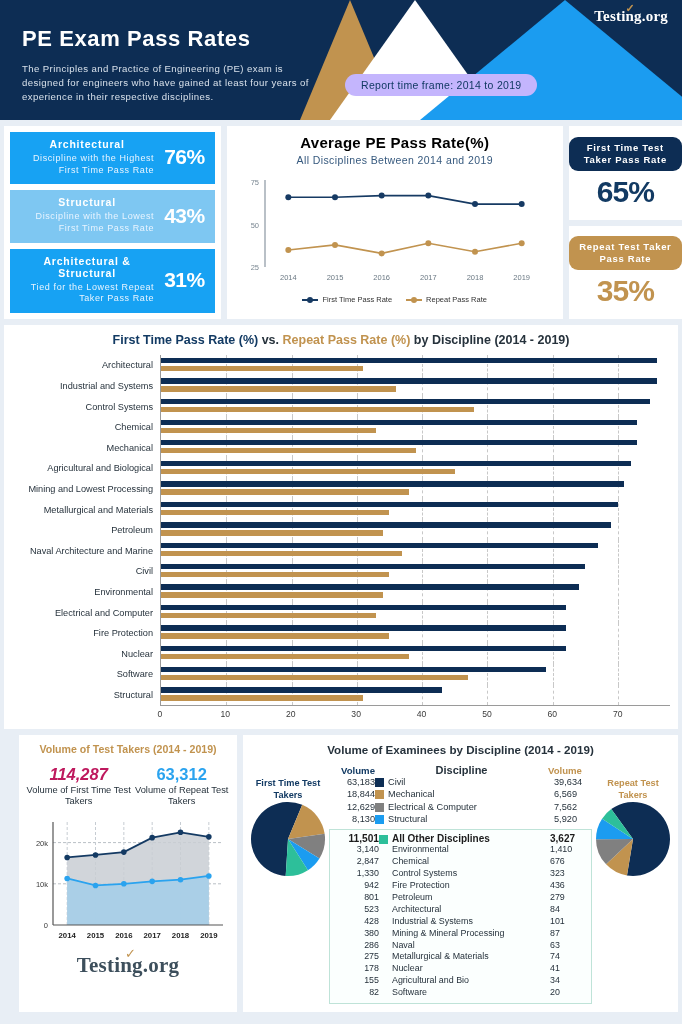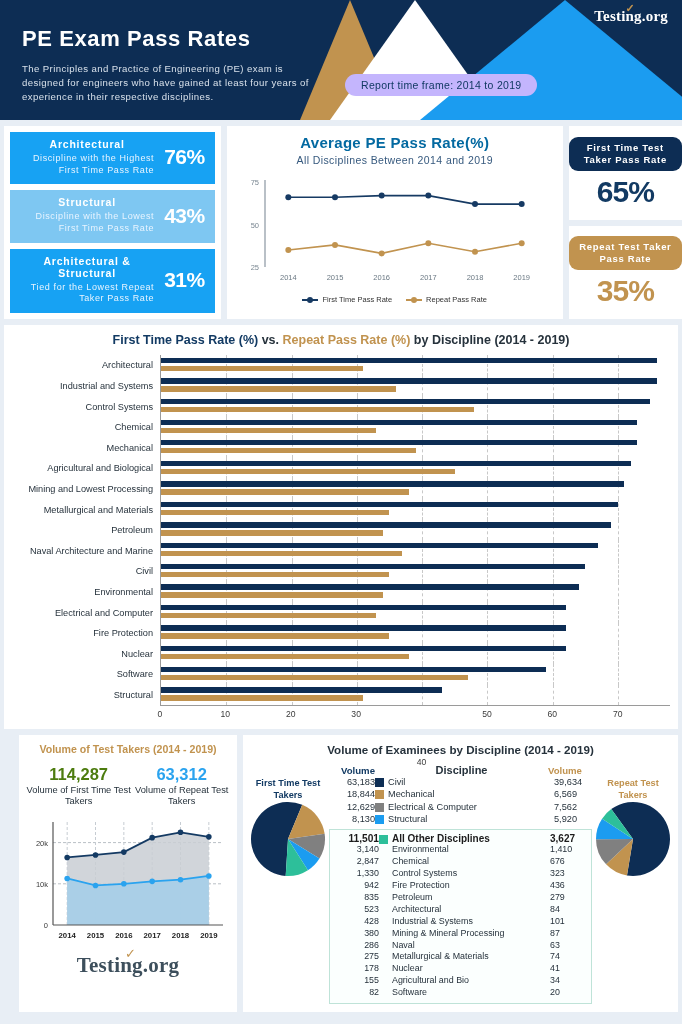--- a/index.html
+++ b/index.html
@@ -45,21 +45,21 @@
   .statbox { display:flex; align-items:center; padding:6px 10px 8px 10px; }
   .statbox .txt { flex:1; text-align:right; padding-right:10px; }
   .statbox .tl { display:block; color:#ffffff; font-size:10.5px; font-weight:bold; letter-spacing:.8px; text-align:center; margin-bottom:3px; }
   .statbox .ds { display:block; color:#e8f4ff; font-size:9px; line-height:1.3; letter-spacing:.6px; }
   .statbox .pct { color:#ffffff; font-size:21px; font-weight:bold; letter-spacing:-.5px; }
   .sb-a { background:#17a2f3; }
   .sb-b { background:#7ec7f2; }
   .sb-c { background:#17a2f3; }
 
   .col-mid { width:336px; padding:8px 4px 4px 4px; }
-  .lc-title { text-align:center; color:#0369a1; font-size:15px; font-weight:bold; letter-spacing:.3px; }
+  .lc-title { text-align:center; color:#000000; font-size:15px; font-weight:bold; letter-spacing:.3px; }
   .lc-sub { text-align:center; color:#36597e; font-size:10.5px; letter-spacing:.4px; margin-top:3px; }
   .lc-wrap { position:relative; height:125px; margin-top:6px; }
   .lc-legend { display:flex; justify-content:center; gap:14px; margin-top:-2px; }
   .lg-item { display:flex; align-items:center; gap:4px; font-size:7.5px; color:#333; }
   .lg-mark { width:16px; height:2px; position:relative; }
   .lg-mark::after { content:""; position:absolute; left:5px; top:-2px; width:6px; height:6px; border-radius:50%; }
   .lg-navy { background:#163a63; } .lg-navy::after { background:#163a63; }
   .lg-gold { background:#c1934f; } .lg-gold::after { background:#c1934f; }
 
   .col-right { width:114px; display:flex; flex-direction:column; gap:6px; }
@@ -90,21 +90,21 @@
   .tick { position:absolute; top:3px; transform:translateX(-50%); font-size:8.6px; color:#3a3a3a; }
 
   
   .bottom { display:flex; gap:6px; margin:6px 4px 0 19px; }
   .b-left { width:218px; background:#ffffff; padding:8px 6px; position:relative; }
   .b-left-title { text-align:center; color:#c1934f; font-size:10.6px; font-weight:bold; }
   .vol-nums { display:flex; justify-content:space-around; margin-top:10px; }
   .vn { text-align:center; }
   .vn .big { font-size:16.5px; font-weight:bold; }
   .vn .cap { font-size:9.3px; line-height:1.2; color:#26323c; margin-top:1px; }
-  .vn-navy .big { color:#4d7c0f; }
+  .vn-navy .big { color:#be185d;font-style:italic; }
   .vn-blue .big { color:#2aa3ef; }
   .area-wrap { position:relative; height:135px; margin-top:6px; }
   .logo-bot { text-align:center; margin-top:4px; position:relative; }
   .logo-bot .word { font-family:"Liberation Serif", serif; font-size:21px; font-weight:bold; color:#3d4f5c; letter-spacing:.2px; }
   .logo-bot .tick2 { position:absolute; left:50%; margin-left:-3px; top:-7px; color:#c1934f; font-size:13px; }
 
   .b-right { flex:1; background:#ffffff; padding:8px 6px; }
   .b-right-title { text-align:center; font-size:11.6px; font-weight:bold; color:#26323c; }
   .pierow { display:flex; align-items:flex-start; margin-top:8px; }
   .piecol { width:78px; text-align:center; padding-top:14px; }
@@ -469,21 +469,21 @@
           </div>
         </div>
       </div>
     <div class="bar-axis">
       <div class="spacer"></div>
       <div class="bar-axisline" id="barAxis">
           <span class="tick" style="left: 0%;">0</span>
           <span class="tick" style="left: 12.8205%;">10</span>
           <span class="tick" style="left: 25.641%;">20</span>
           <span class="tick" style="left: 38.4615%;">30</span>
-          <span class="tick" style="left: 51.2821%; margin-top: 48px;">40</span>
+          <span class="tick" style="left: 51.2821%;">40</span>
           <span class="tick" style="left: 64.1026%;">50</span>
           <span class="tick" style="left: 76.9231%;">60</span>
           <span class="tick" style="left: 89.7436%;">70</span>
         </div>
     </div>
   </div>
 
   <div class="bottom">
 
     <div class="b-left">
@@ -612,21 +612,21 @@
                   <div class="td-l">1,330</div>
                   <div class="td-m">Control Systems</div>
                   <div class="td-r">323</div>
                 </div>
                 <div class="trow">
                   <div class="td-l">942</div>
                   <div class="td-m">Fire Protection</div>
                   <div class="td-r">436</div>
                 </div>
                 <div class="trow">
-                  <div class="td-l">835</div>
+                  <div class="td-l">801</div>
                   <div class="td-m">Petroleum</div>
                   <div class="td-r">279</div>
                 </div>
                 <div class="trow">
                   <div class="td-l">523</div>
                   <div class="td-m">Architectural</div>
                   <div class="td-r">84</div>
                 </div>
                 <div class="trow">
                   <div class="td-l">428</div>

